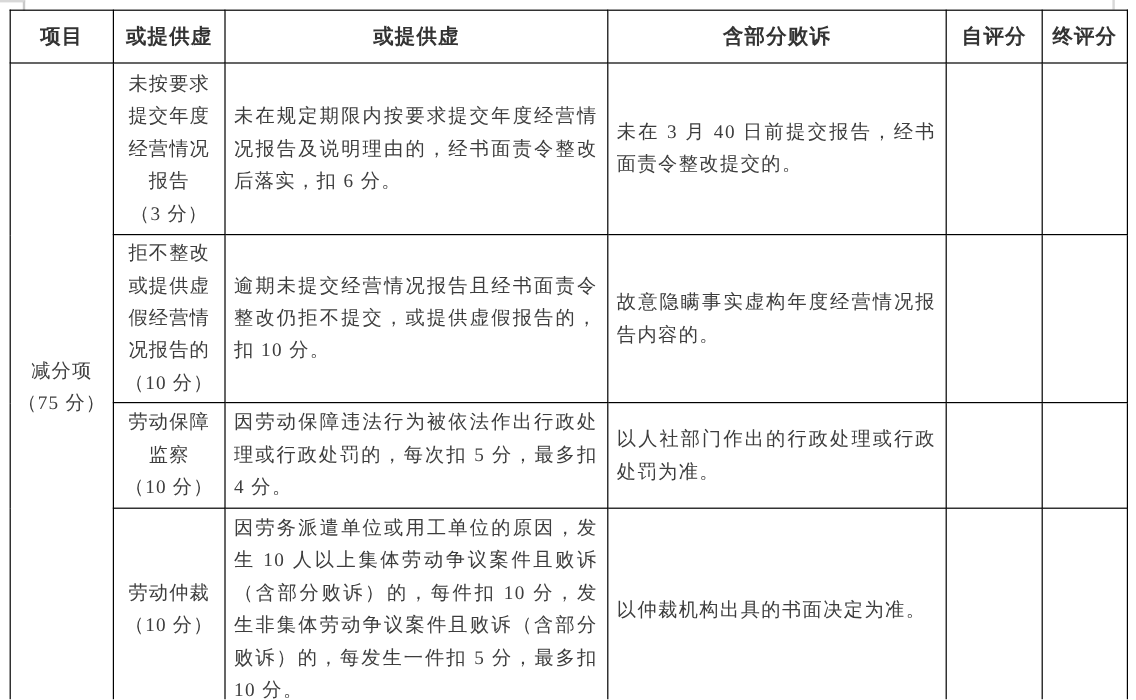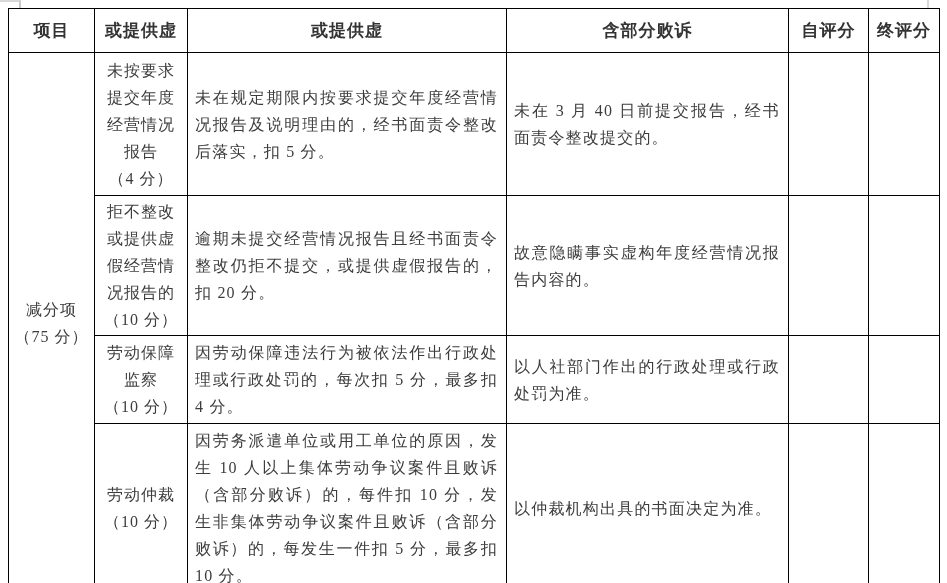--- a/index.html
+++ b/index.html
@@ -112,33 +112,33 @@
       </tr>
     </thead>
     <tbody>
       <tr class="row-1">
         <td class="project-cell" rowspan="4">减分项
 （75 分）</td>
         <td class="indicator-cell">未按要求
 提交年度
 经营情况
 报告
-（4 分）</td>
-        <td class="content-cell">未在规定期限内按要求提交年度经营情况报告及说明理由的，经书面责令整改后落实，扣 5 分。</td>
+（3 分）</td>
+        <td class="content-cell">未在规定期限内按要求提交年度经营情况报告及说明理由的，经书面责令整改后落实，扣 6 分。</td>
         <td class="standard-cell">未在 3 月 40 日前提交报告，经书面责令整改提交的。</td>
         <td class="score-cell"></td>
         <td class="score-cell"></td>
       </tr>
       <tr class="row-2">
         <td class="indicator-cell">拒不整改
 或提供虚
 假经营情
 况报告的
 （10 分）</td>
-        <td class="content-cell">逾期未提交经营情况报告且经书面责令整改仍拒不提交，或提供虚假报告的，扣 20 分。</td>
+        <td class="content-cell">逾期未提交经营情况报告且经书面责令整改仍拒不提交，或提供虚假报告的，扣 10 分。</td>
         <td class="standard-cell">故意隐瞒事实虚构年度经营情况报告内容的。</td>
         <td class="score-cell"></td>
         <td class="score-cell"></td>
       </tr>
       <tr class="row-3">
         <td class="indicator-cell">劳动保障
 监察
 （10 分）</td>
         <td class="content-cell">因劳动保障违法行为被依法作出行政处理或行政处罚的，每次扣 5 分，最多扣 4 分。</td>
         <td class="standard-cell">以人社部门作出的行政处理或行政处罚为准。</td>

